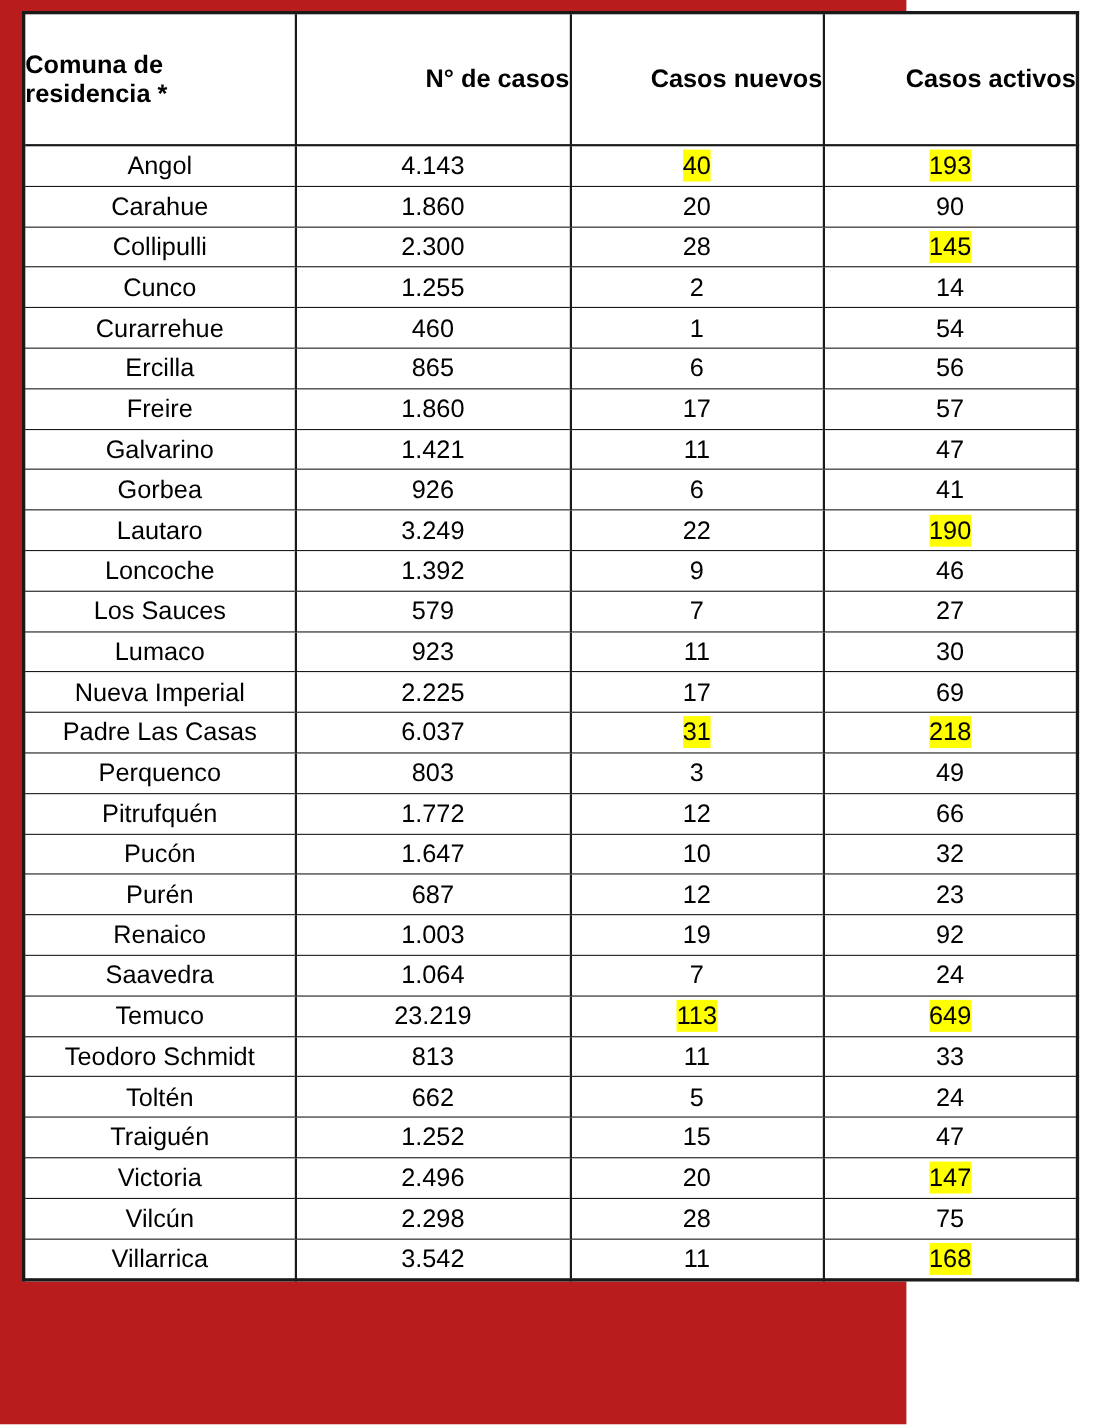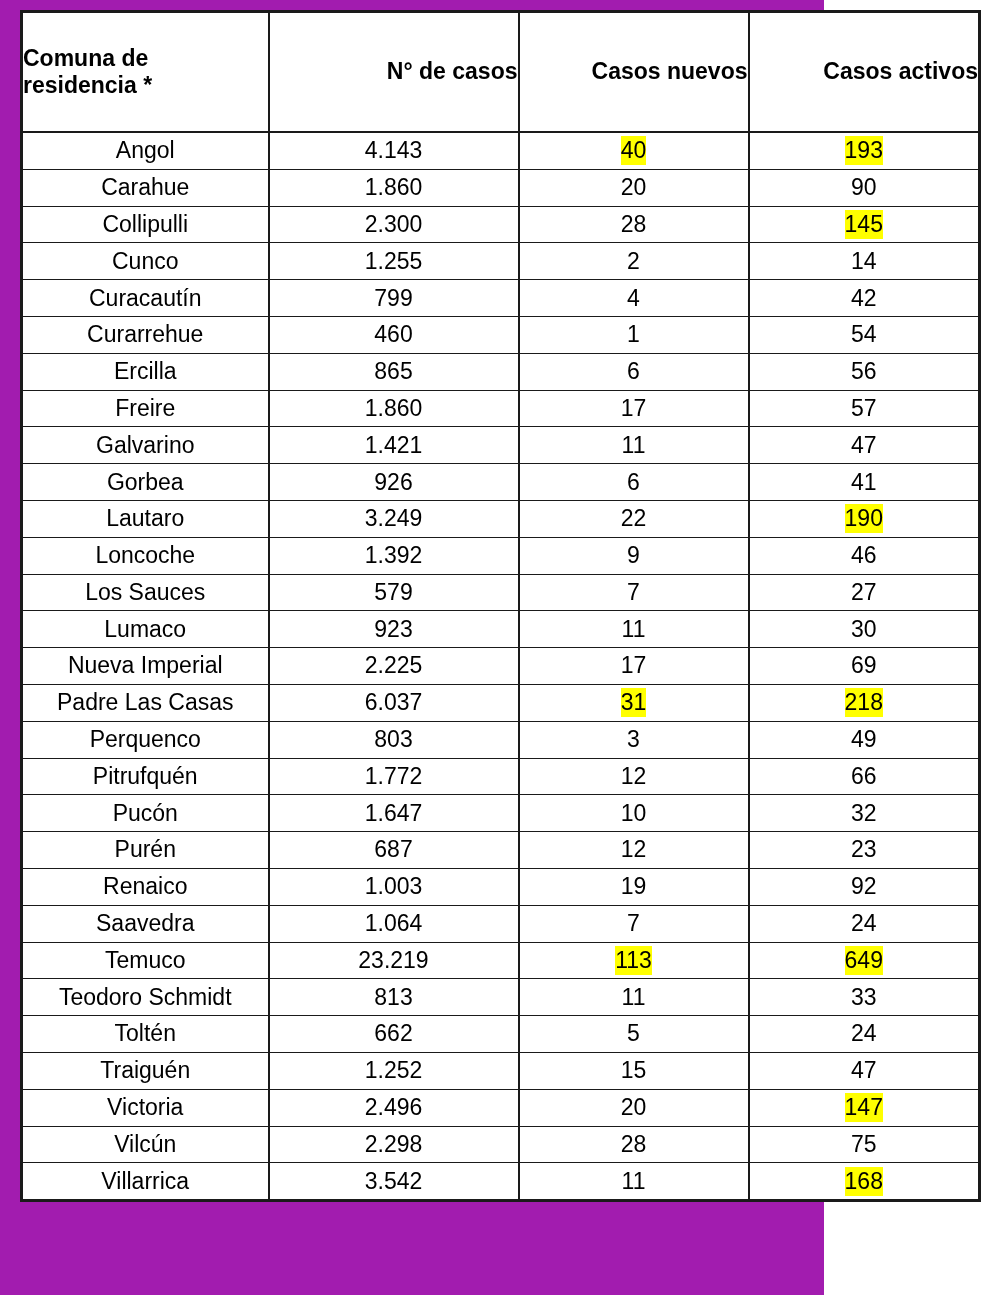--- a/index.html
+++ b/index.html
@@ -12,21 +12,21 @@
     height: 1295px;
     font-family: "Liberation Sans", sans-serif;
     color: #000000;
     overflow: hidden;
   }
 
   #page {
     position: relative;
     width: 824px;
     height: 1295px;
-    background: #a21caf;
+    background: #b91c1c;
   }
 
   #table-wrap {
     position: absolute;
     left: 20px;
     top: 10px;
     width: 958px;
   }
 
   table.casos-table {
@@ -142,26 +142,20 @@
             <td class="cell-num">28</td>
             <td class="cell-num"><span class="hl">145</span></td>
           </tr>
           <tr class="data-row">
             <td class="cell-comuna">Cunco</td>
             <td class="cell-num">1.255</td>
             <td class="cell-num">2</td>
             <td class="cell-num">14</td>
           </tr>
           <tr class="data-row">
-            <td class="cell-comuna">Curacautín</td>
-            <td class="cell-num">799</td>
-            <td class="cell-num">4</td>
-            <td class="cell-num">42</td>
-          </tr>
-          <tr class="data-row">
             <td class="cell-comuna">Curarrehue</td>
             <td class="cell-num">460</td>
             <td class="cell-num">1</td>
             <td class="cell-num">54</td>
           </tr>
           <tr class="data-row">
             <td class="cell-comuna">Ercilla</td>
             <td class="cell-num">865</td>
             <td class="cell-num">6</td>
             <td class="cell-num">56</td>

